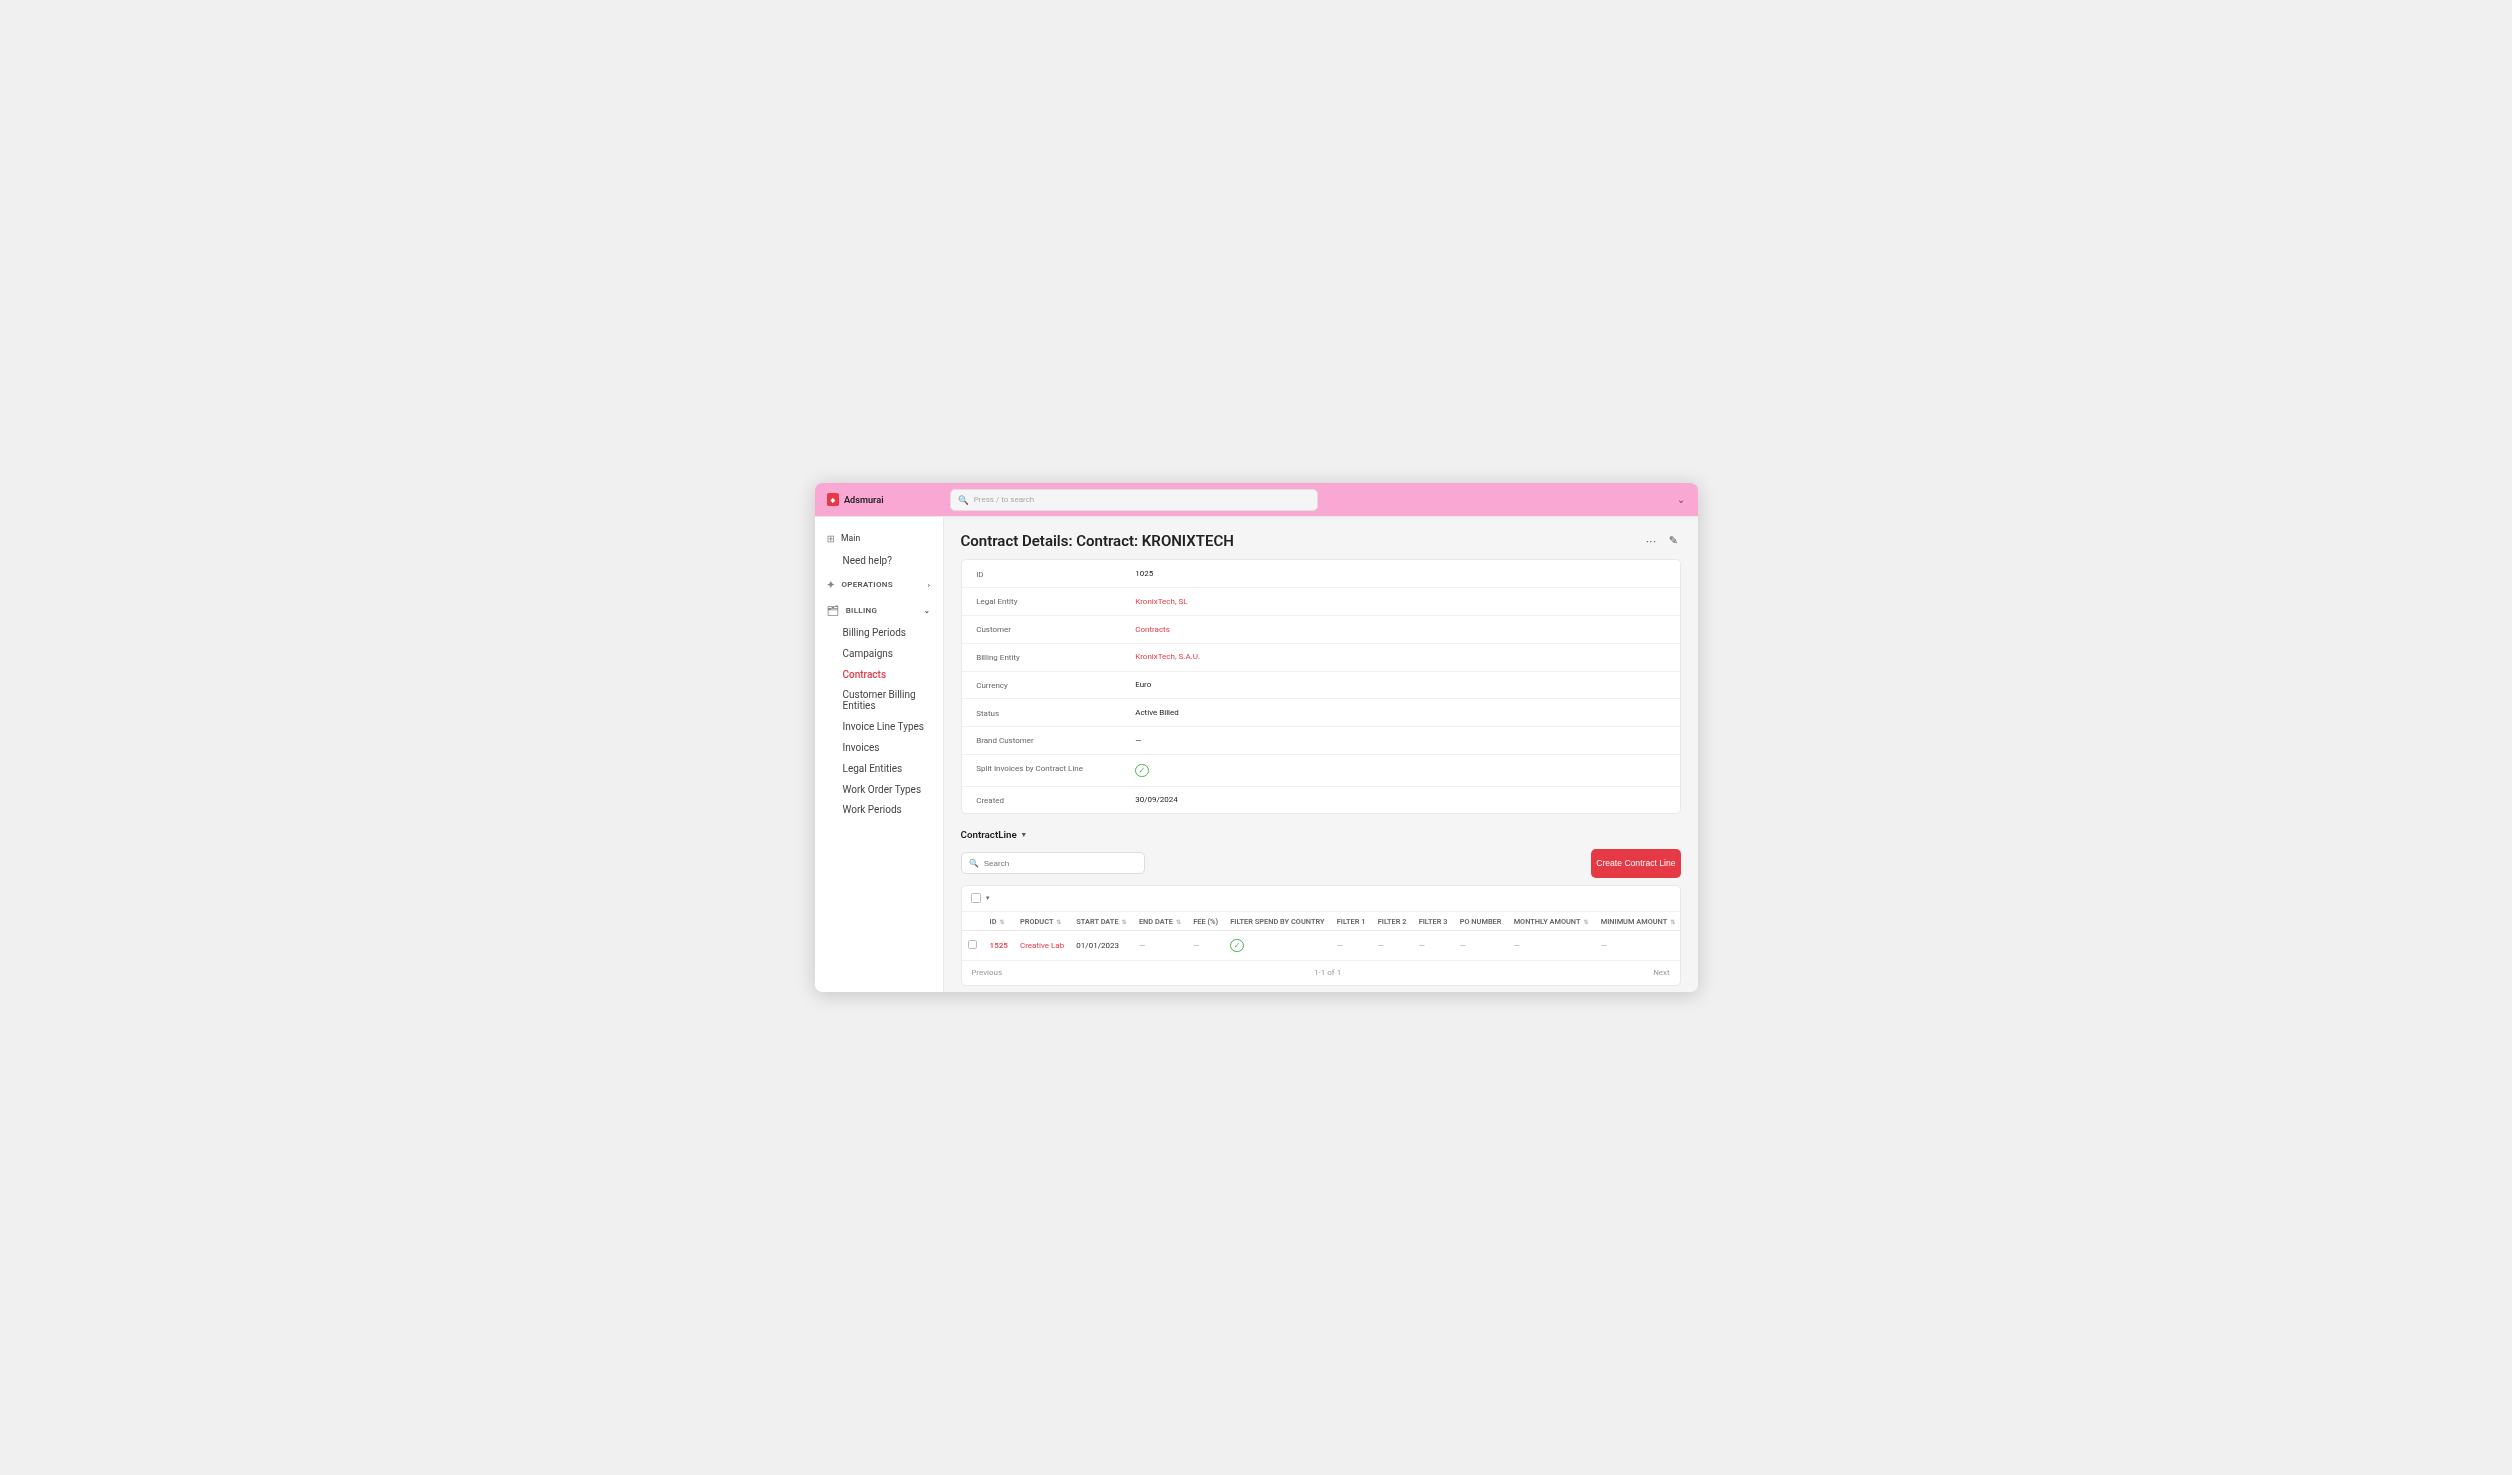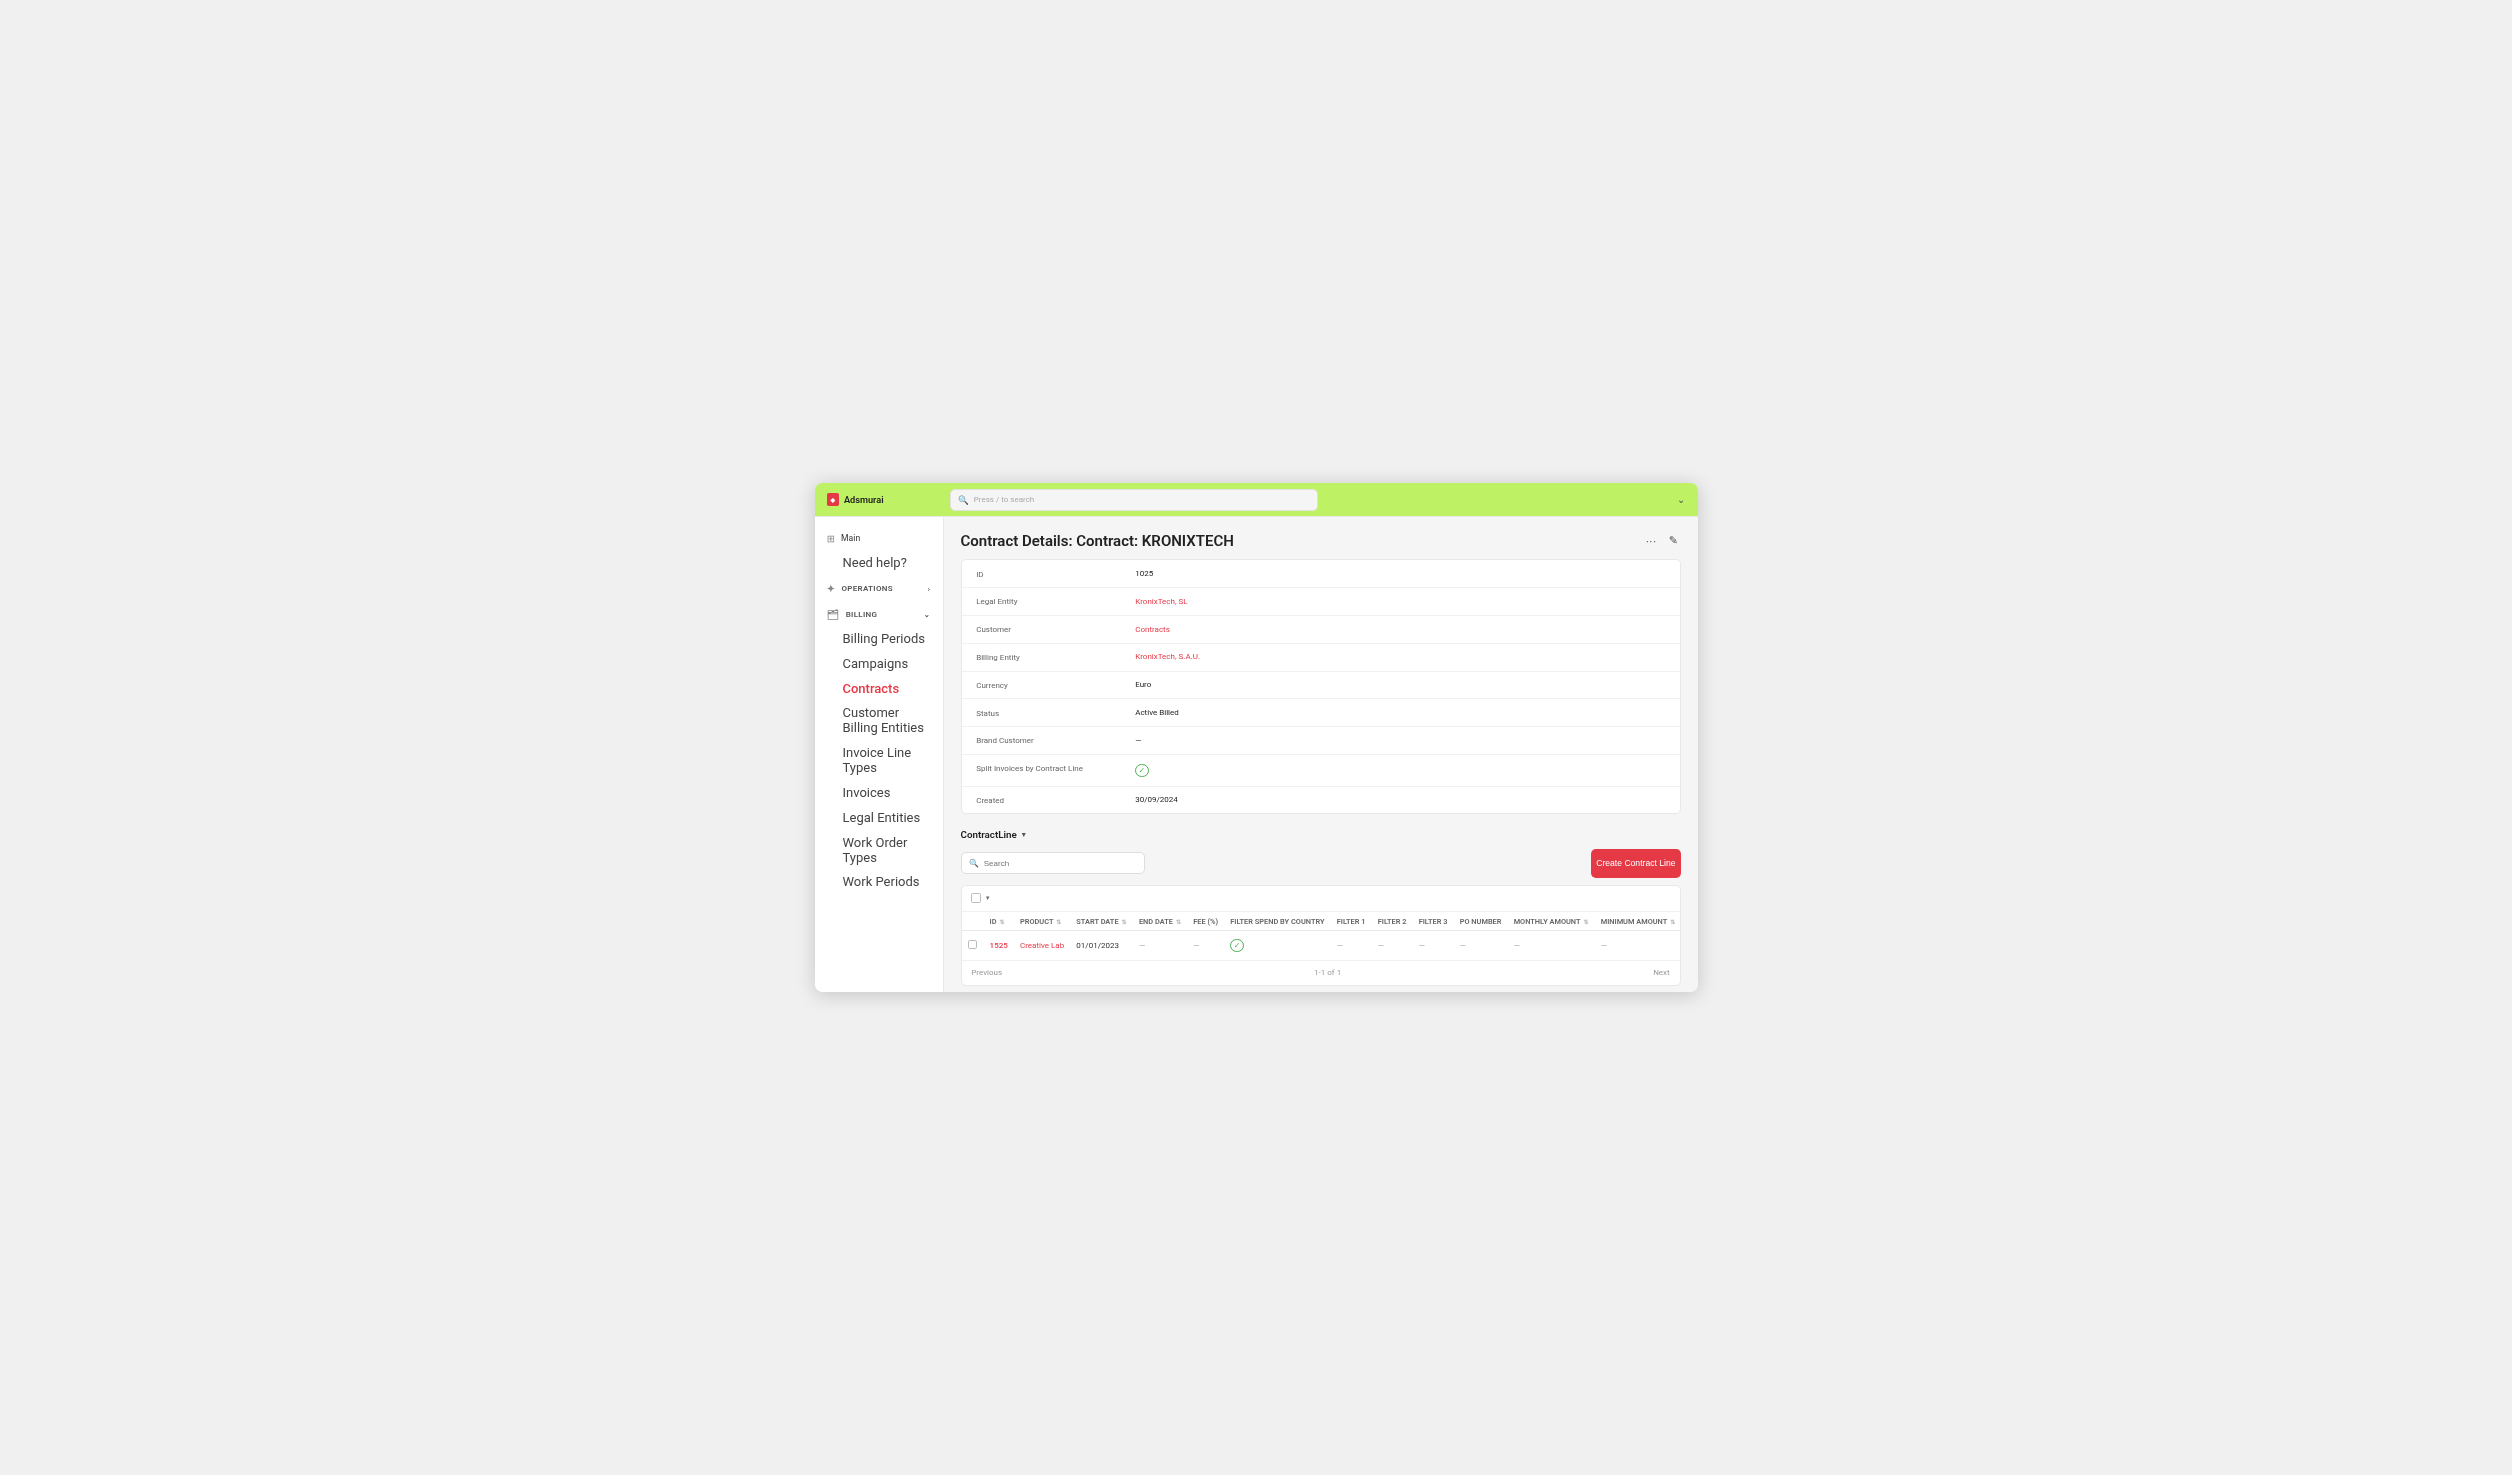--- a/index.html
+++ b/index.html
@@ -16,21 +16,21 @@
       height: 509px;
       background: #f5f5f5;
       border-radius: 7.4px;
       overflow: hidden;
       display: flex;
       flex-direction: column;
       box-shadow: 0 2.5px 19.6px rgba(0,0,0,0.18);
     }
     
     .top-bar {
-      background: #bef264;
+      background: #f9a8d4;
       height: 34px;
       display: flex;
       align-items: center;
       padding: 0 12.3px;
       border-bottom: 0.6px solid #e8e8e8;
       flex-shrink: 0;
       text-align: right;
     }
     .logo-area {
       display: flex;
@@ -127,21 +127,21 @@
       text-transform: uppercase;
       letter-spacing: 0.04em;
     }
     .sidebar-group-header .icon { font-size: 9.8px; color: #888; }
     .sidebar-group-header .chevron { margin-left: auto; font-size: 7.4px; }
     .sidebar-sub-items { padding-left: 0; }
     .sidebar-sub-item {
       display: flex;
       align-items: center;
       padding: 4.9px 12.3px 4.9px 28px;
-      font-size: 13px;
+      font-size: 10px;
       color: #444;
       cursor: pointer;
     }
     .sidebar-sub-item.active { color: #e63946; font-weight: 500; }
 
     
     .content-area {
       flex: 1;
       overflow-y: auto;
       padding: 14.7px 17px;

